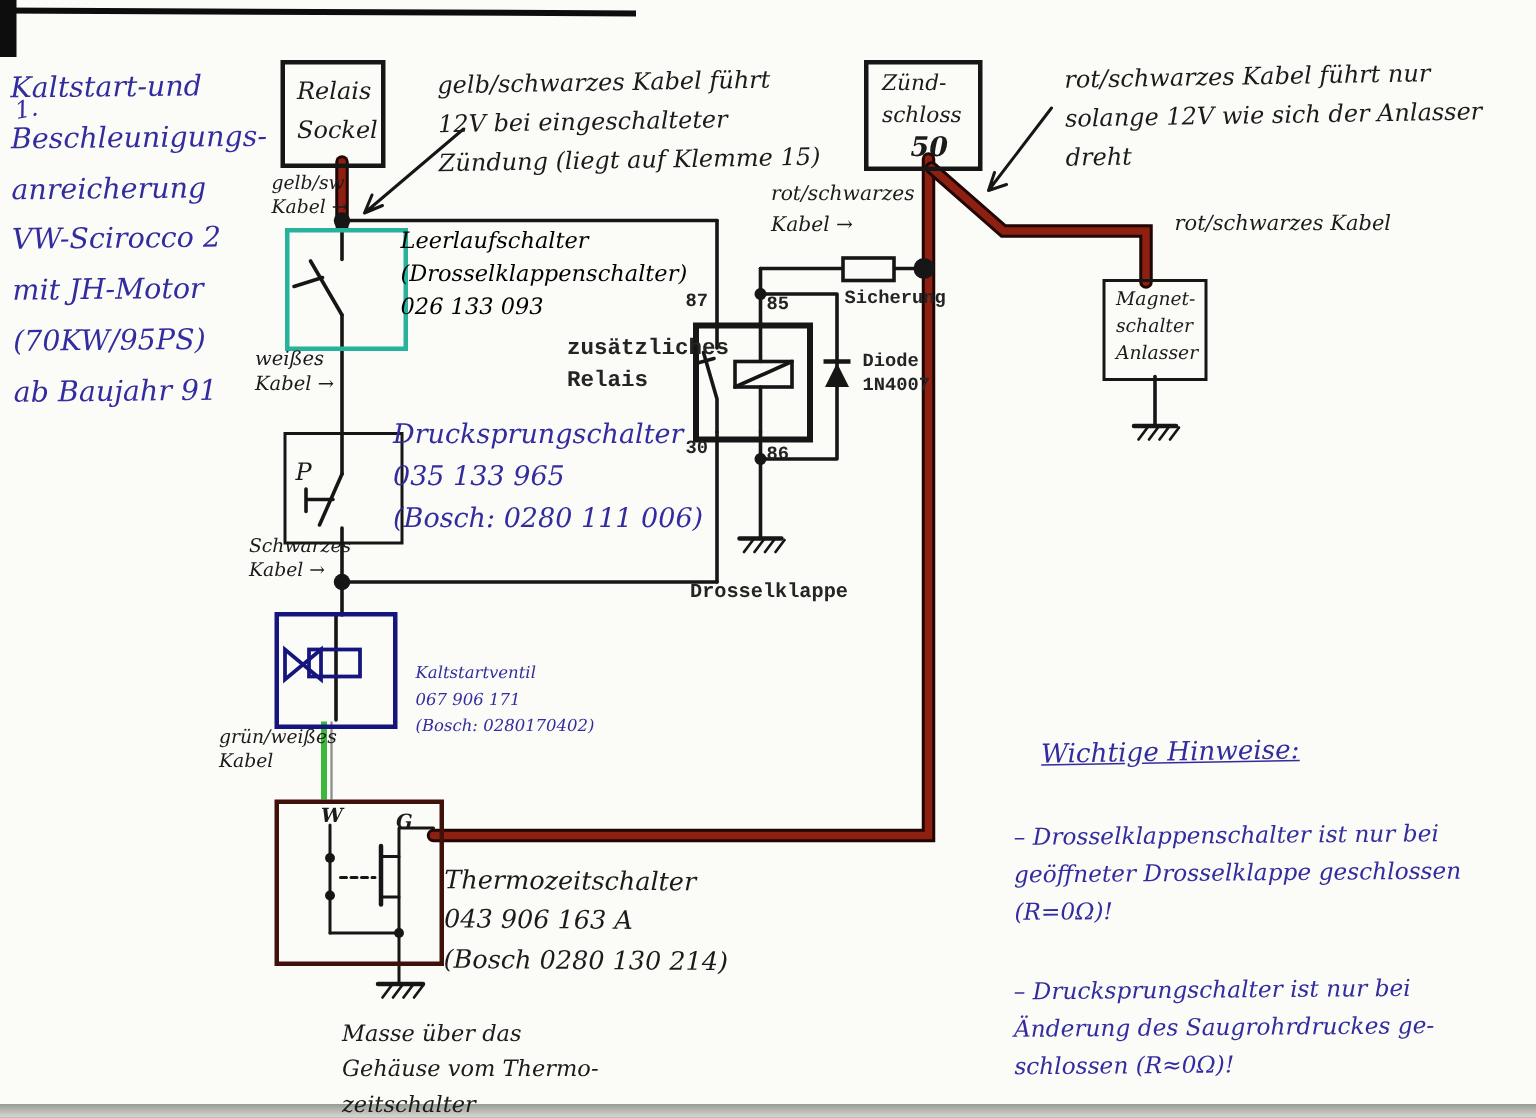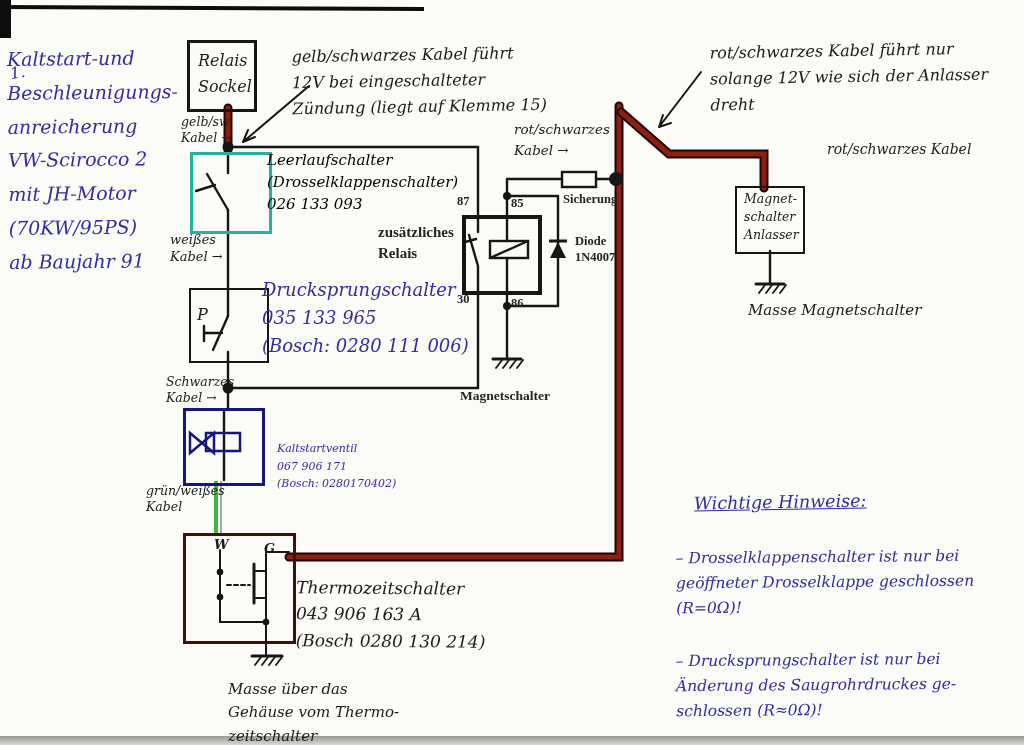--- a/index.html
+++ b/index.html
@@ -4,21 +4,21 @@
 <style>
   html,body{margin:0;padding:0;background:#888;}
   #page{position:relative;width:1024px;height:745px;background:#fbfbf8;overflow:hidden;
         font-family:"DejaVu Serif",serif;}
   
   .hw{position:absolute;font-family:"DejaVu Serif",serif;font-style:italic;
       color:#1b1b1b;white-space:pre-line;line-height:1.4;}
   .blue{color:#322c9e;}
   .teal{color:#000000;}
   
-  .printed{position:absolute;font-family:Liberation Serif, serif;font-weight:700;
+  .printed{position:absolute;font-family:Liberation Mono, monospace;font-weight:700;
            color:#242424;white-space:pre-line;}
   
   .box{position:absolute;border:3px solid #161616;background:transparent;}
   svg{position:absolute;left:0;top:0;}
   .scanline{position:absolute;background:#0d0d0d;}
 </style>
 </head>
 <body>
 
 <div id="page">
@@ -118,20 +118,25 @@
       <path d="M309,86 L243,142 M243,142 L255,137 M243,142 L248,130"></path>
       <path d="M701,72 L659,127 M659,127 L671,123 M659,127 L663,115"></path>
     </g>
   </svg>
 
   <div class="box" style="left:187px;top:40px;width:64px;height:66px;border-width:3.5px;">
     <div class="hw" style="left:8px;top:5px;font-size:16px;line-height:1.6;">Relais
 Sockel</div>
   </div>
 
+  <div class="box" style="left:576px;top:40px;width:73px;height:68px;border-width:3.5px;">
+    <div class="hw" style="left:9px;top:3px;font-size:14.5px;line-height:1.45;">Zünd-
+schloss</div>
+    <div class="hw" style="left:28px;top:43px;font-size:18px;font-weight:bold;">50</div>
+  </div>
 
   <div class="box" style="left:190px;top:152px;width:76px;height:76px;border-color:#27b39b;"></div>
 
   <div class="box" style="left:189px;top:288px;width:76px;height:71px;border-width:2.5px;">
     <div class="hw" style="left:6px;top:14px;font-size:16px;">P</div>
   </div>
 
   <div class="box" style="left:183px;top:408px;width:76px;height:72px;border-color:#15157d;"></div>
 
   <div class="box" style="left:183px;top:533px;width:107px;height:105px;border-width:3.5px;border-color:#40100a;">
@@ -164,54 +169,53 @@
 
   <div class="hw teal" style="left:267px;top:150px;font-size:15px;line-height:1.45;">Leerlaufschalter
 (Drosselklappenschalter)
 026 133 093</div>
   <div class="hw" style="left:170px;top:232px;font-size:13px;line-height:1.3;">weißes
 Kabel →</div>
 
   <div class="hw blue" style="left:262px;top:276px;font-size:18px;line-height:1.55;">Drucksprungschalter
 035 133 965
 (Bosch: 0280 111 006)</div>
-  <div class="hw" style="left:166px;top:356px;font-size:12.5px;line-height:1.25;margin-top:18px;">Schwarzes
+  <div class="hw" style="left:166px;top:356px;font-size:12.5px;line-height:1.25;">Schwarzes
 Kabel →</div>
 
   <div class="hw blue" style="left:277px;top:404px;font-size:11px;line-height:1.6;margin-top:36px;">Kaltstartventil
 067 906 171
 (Bosch: 0280170402)</div>
   <div class="hw" style="left:146px;top:483px;font-size:12.5px;line-height:1.3;">grün/weißes
 Kabel</div>
 
   <div class="hw" style="left:296px;top:575px;font-size:17px;line-height:1.55;transform:rotate(0.5deg);">Thermozeitschalter
 043 906 163 A
 (Bosch 0280 130 214)</div>
   <div class="hw" style="left:228px;top:678px;font-size:15px;line-height:1.55;">Masse über das
 Gehäuse vom Thermo-
 zeitschalter</div>
 
   <div class="hw" style="left:710px;top:38px;font-size:16px;line-height:1.62;transform:rotate(-1deg);">rot/schwarzes Kabel führt nur
 solange 12V wie sich der Anlasser
 dreht</div>
-  <div class="hw" style="left:783px;top:140px;font-size:14px;margin-left:44px;">rot/schwarzes Kabel</div>
+  <div class="hw" style="left:783px;top:140px;font-size:14px;">rot/schwarzes Kabel</div>
   <div class="hw" style="left:514px;top:119px;font-size:13.5px;line-height:1.55;">rot/schwarzes
 Kabel    →</div>
-  <div class="hw" style="left:748px;top:300px;font-size:15px;">Masse Magnetschalter</div>
 
   <div class="printed" style="left:457px;top:194px;font-size:12.5px;">87</div>
   <div class="printed" style="left:511px;top:196px;font-size:12.5px;">85</div>
   <div class="printed" style="left:457px;top:292px;font-size:12.5px;">30</div>
   <div class="printed" style="left:511px;top:296px;font-size:12.5px;">86</div>
   <div class="printed" style="left:378px;top:222px;font-size:15px;line-height:1.4;">zusätzliches
 Relais</div>
   <div class="printed" style="left:563px;top:192px;font-size:12.5px;">Sicherung</div>
   <div class="printed" style="left:575px;top:233px;font-size:12.5px;line-height:1.3;">Diode
 1N4007</div>
-  <div class="printed" style="left:460px;top:388px;font-size:13.5px;">Magnetschalter</div>
+  <div class="printed" style="left:460px;top:388px;font-size:13.5px;">Drosselklappe</div>
 
   <div class="hw blue" style="left:694px;top:490px;font-size:17.5px;text-decoration:underline;transform:rotate(-1deg);">Wichtige Hinweise:</div>
   <div class="hw blue" style="left:676px;top:545px;font-size:15.5px;line-height:1.6;transform:rotate(-0.5deg);">– Drosselklappenschalter ist nur bei
 geöffneter Drosselklappe geschlossen
 (R=0Ω)!</div>
   <div class="hw blue" style="left:676px;top:648px;font-size:15.5px;line-height:1.6;transform:rotate(-0.5deg);">– Drucksprungschalter ist nur bei
 Änderung des Saugrohrdruckes ge-
 schlossen (R≈0Ω)!</div>
 
 </div>

